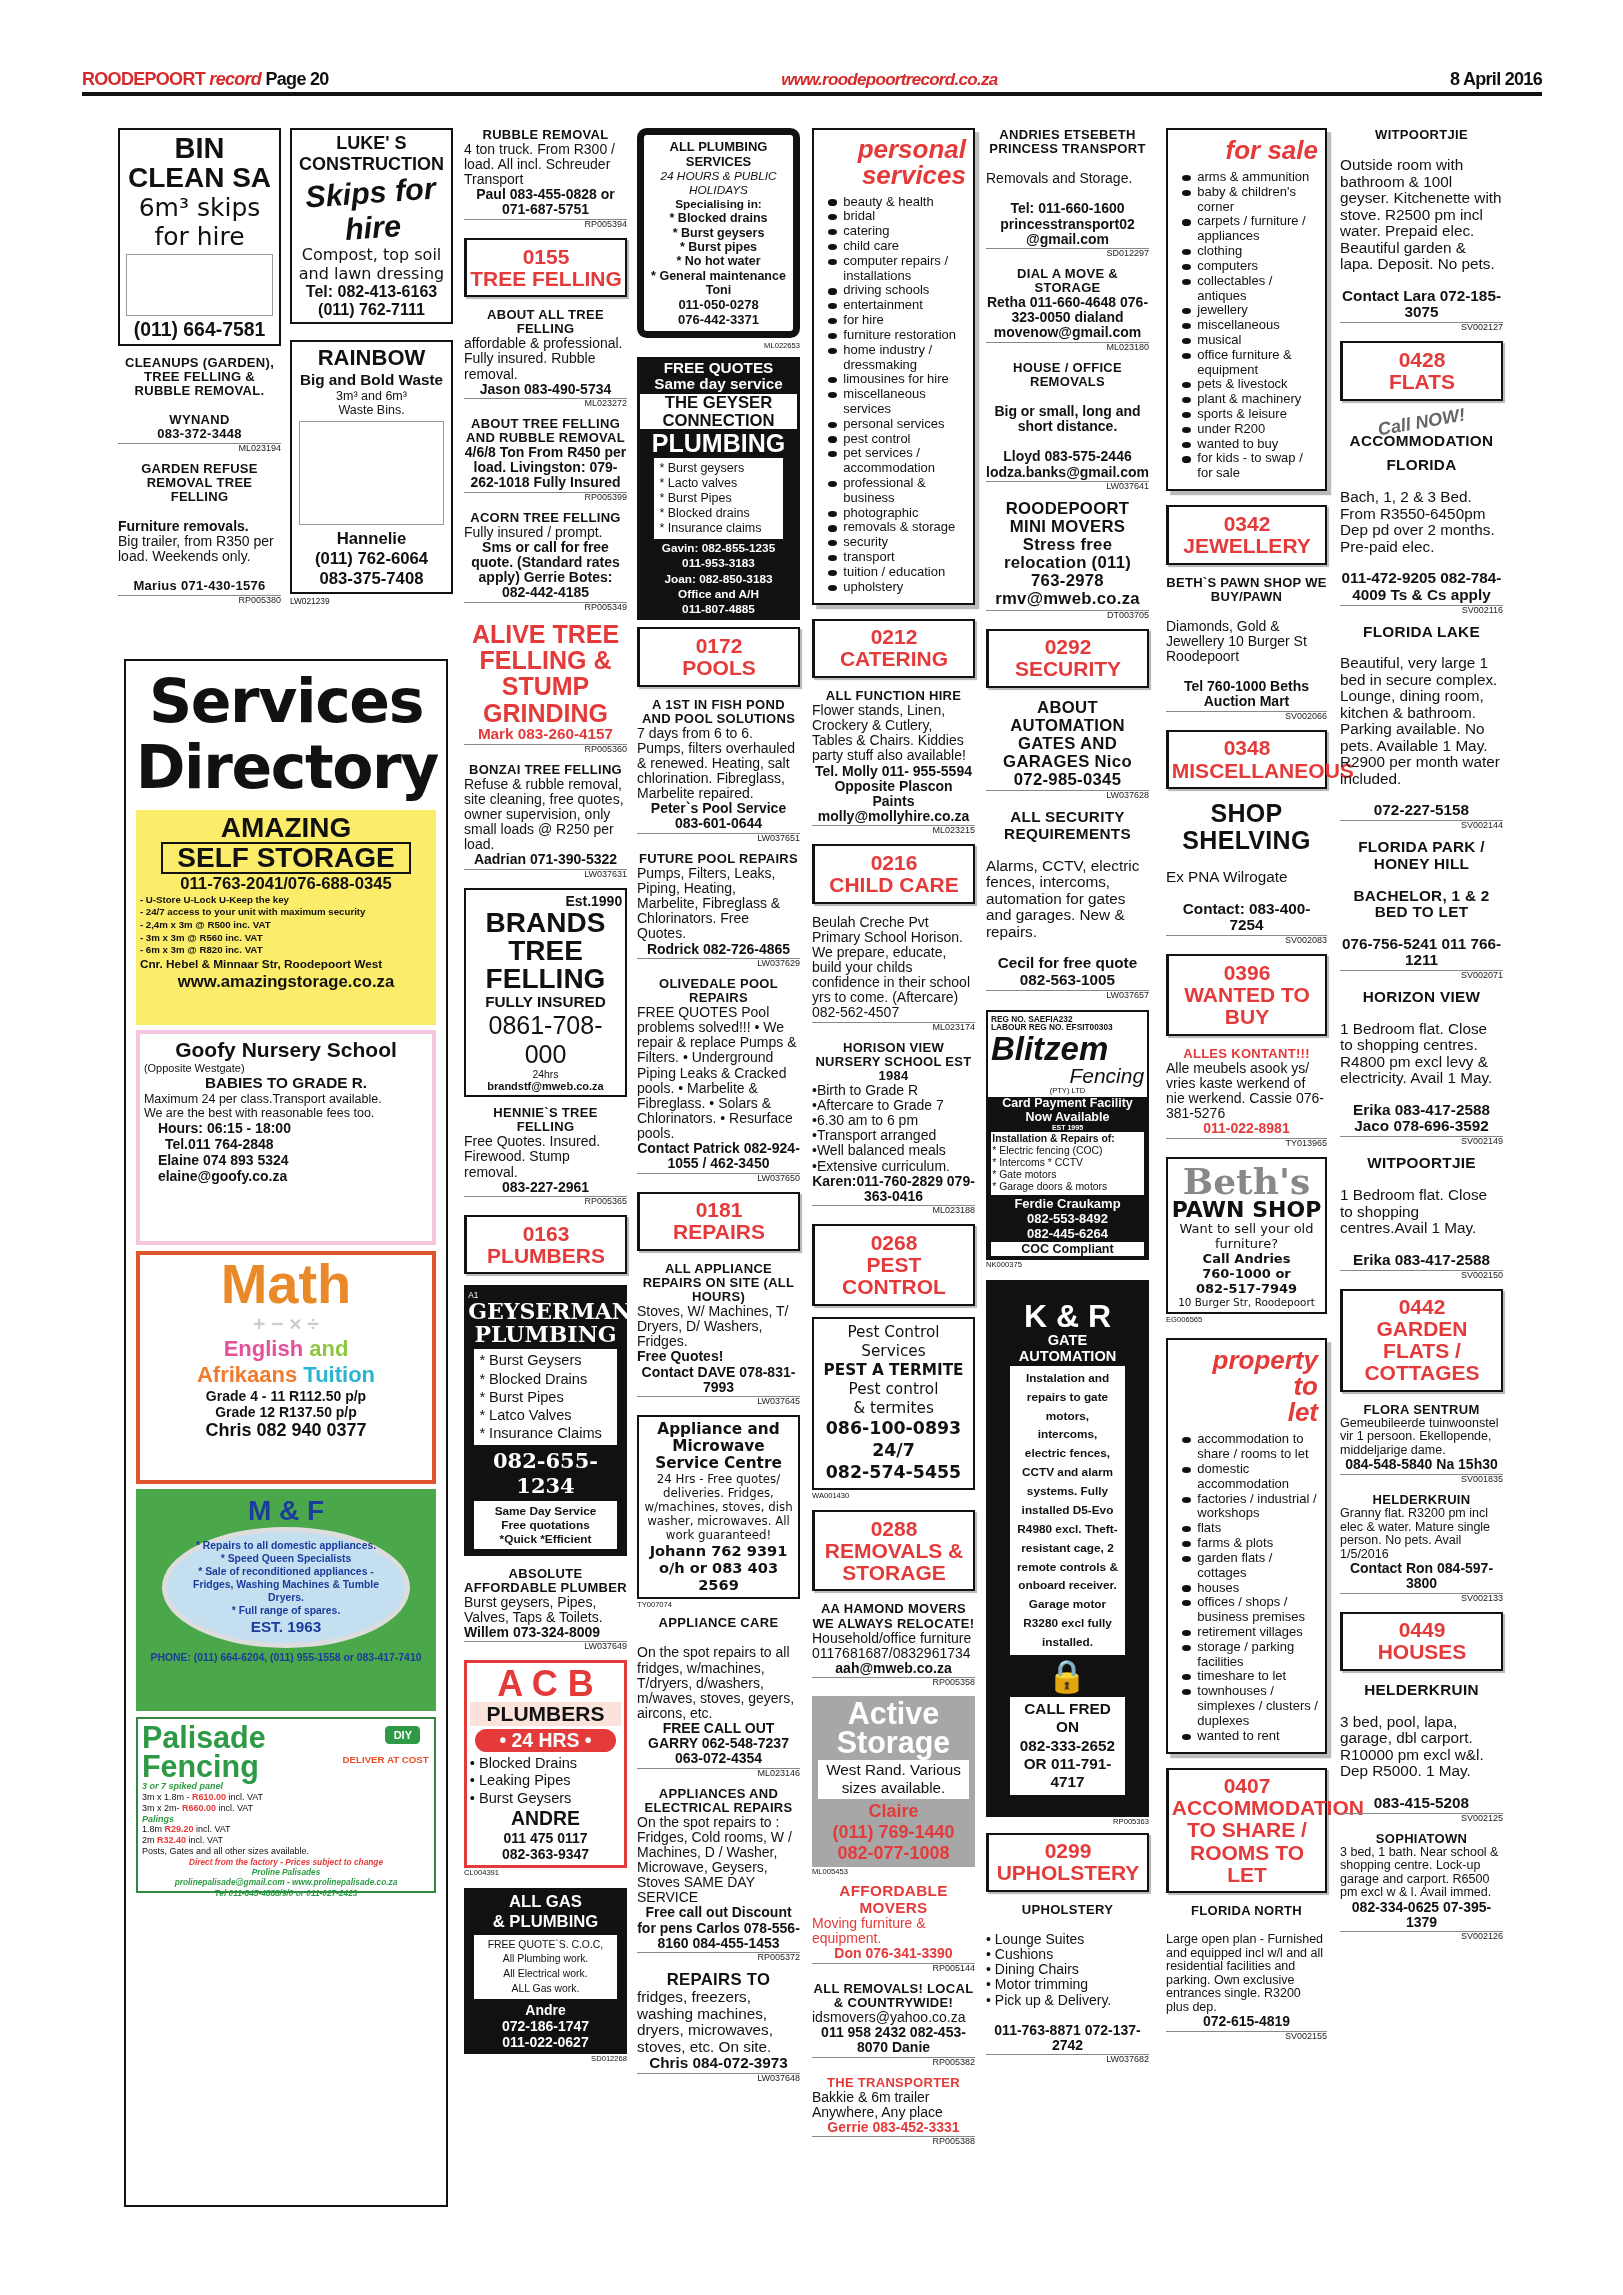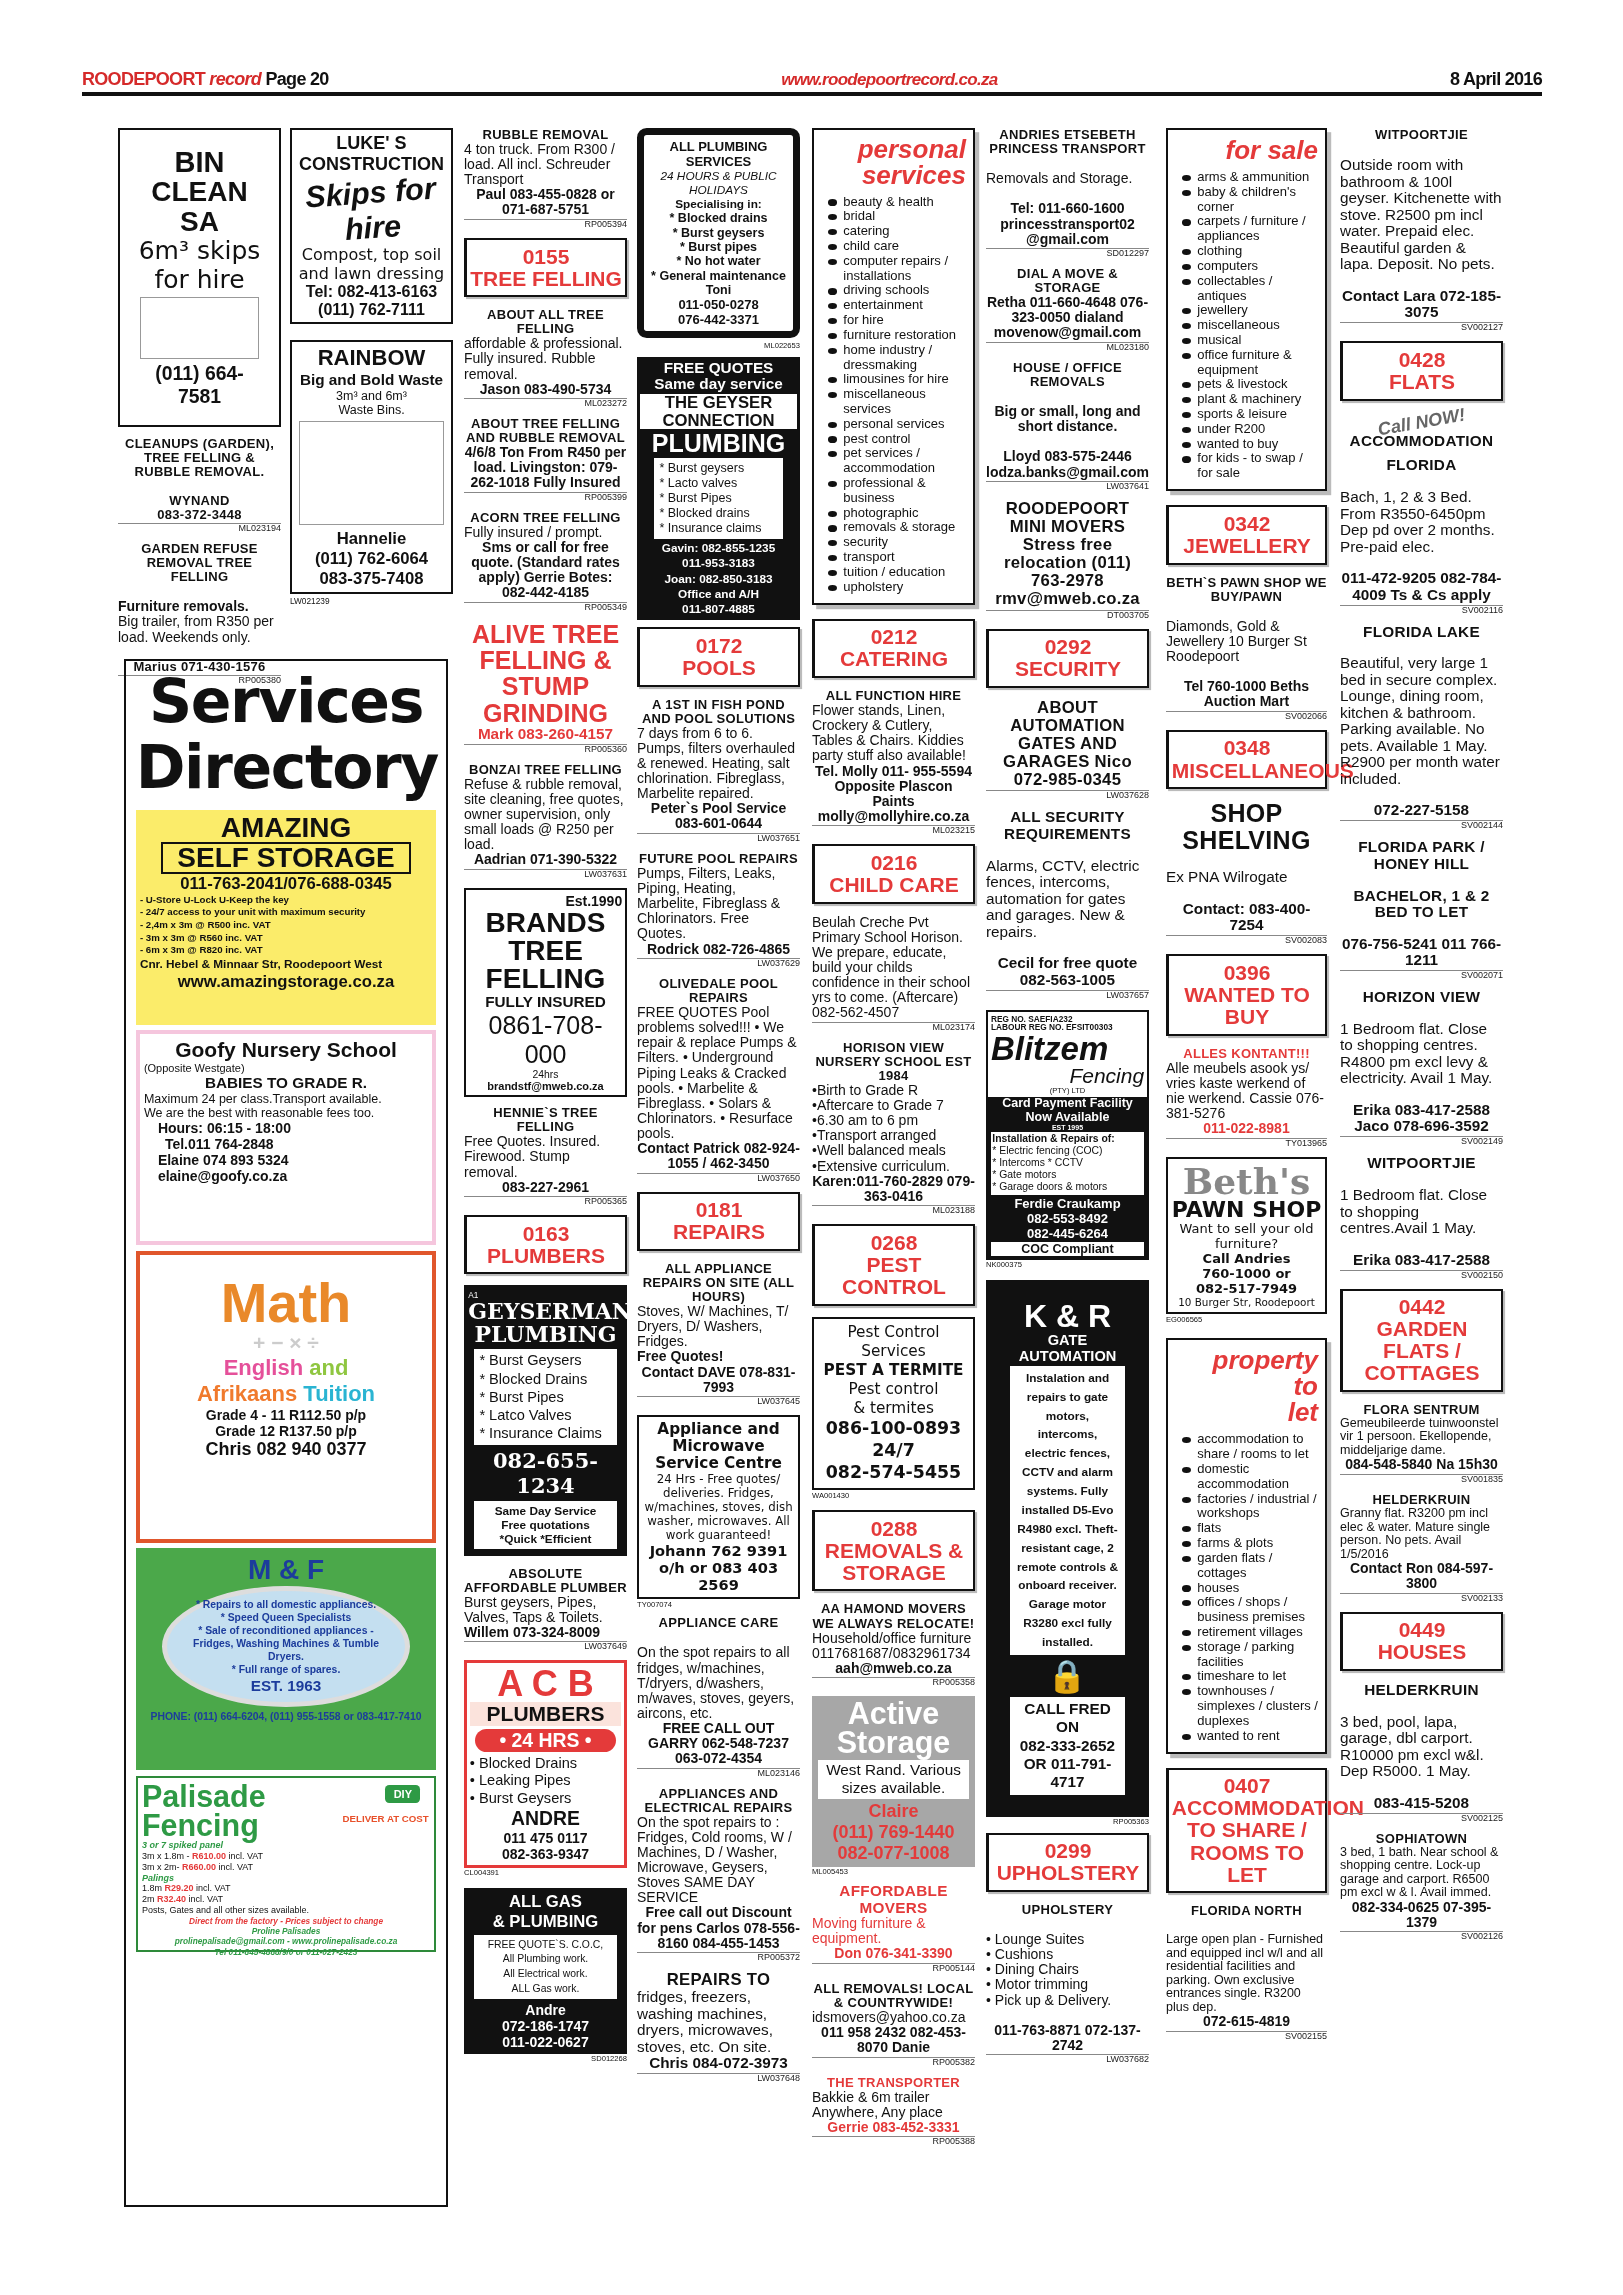--- a/index.html
+++ b/index.html
@@ -36,21 +36,21 @@
 <body>
 
 <div class="hdr">
  <div class="l"><span class="r">ROODEPOORT</span> <i>record</i> <span>Page 20</span></div>
  <div class="c">www.roodepoortrecord.co.za</div>
  <div class="rt">8 April 2016</div>
 </div>
 <div class="rule"></div>
 
 <div class="col" style="left:118px;width:163px">
- <div class="box" style="padding:17px">
+ <div class="box" style="padding:3px">
   <div style="font-weight:900;font-size:29px;line-height:1.05">BIN</div>
   <div style="font-weight:900;font-size:28px;line-height:1.05">CLEAN SA</div>
   <div style="font-size:25px;font-family:'DejaVu Sans',sans-serif">6m³ skips</div>
   <div style="font-size:25px;font-family:'DejaVu Sans',sans-serif">for hire</div>
   <div class="truck" style="height:62px;margin:2.8px 2.8px"></div>
   <div style="font-weight:900;font-size:19.4px">(011) 664-7581</div>
  </div>
  <div class="ad">
   <div class="t">CLEANUPS (GARDEN), TREE FELLING &amp; RUBBLE REMOVAL.</div><br>
   <div class="t">WYNAND</div>
@@ -107,21 +107,21 @@
  <div class="sdad" style="border:4.2px solid #f5c6dd;padding:4.2px;height:215px;text-align:left">
   <div style="font-weight:900;font-size:21px;text-align:center">Goofy Nursery School</div>
   <div style="font-weight:normal;font-size:11px;text-align:left">(Opposite Westgate)</div>
   <div style="font-weight:900;font-size:15.3px;text-align:center">BABIES TO GRADE R.</div>
   <div style="font-size:12.5px;width:85%">Maximum 24 per class.Transport available. We are the best with reasonable fees too.</div>
   <div style="font-weight:900;font-size:14px;margin-left:14px">Hours: 06:15 - 18:00</div>
   <div style="font-weight:900;font-size:14px;margin-left:21px">Tel.011 764-2848</div>
   <div style="font-weight:900;font-size:14px;margin-left:14px">Elaine 074 893 5324</div>
   <div style="font-weight:900;font-size:14px;margin-left:14px">elaine@goofy.co.za</div>
  </div>
- <div class="sdad" style="border:4.2px solid #e0562c;padding:20px;height:292px">
+ <div class="sdad" style="border:4.2px solid #e0562c;padding:1px;height:233px">
   <div style="font-weight:900;font-size:56px;line-height:1;color:#e9892a">Math</div>
   <div style="font-size:21px;color:#ccc;font-weight:bold">+ − × ÷</div>
   <div style="font-weight:900;font-size:22px"><span style="color:#e5509a">English</span> <span style="color:#8fc640">and</span></div>
   <div style="font-weight:900;font-size:22px"><span style="color:#f07a2d">Afrikaans</span> <span style="color:#2ab4d2">Tuition</span></div>
   <div style="font-weight:900;font-size:14px">Grade 4 - 11 R112.50 p/p</div>
   <div style="font-weight:900;font-size:14px">Grade 12 R137.50 p/p</div>
   <div style="font-weight:900;font-size:18px">Chris 082 940 0377</div>
  </div>
  <div class="sdad" style="background:#4ba84a;padding:5.6px;height:222px;position:relative">
   <div style="font-weight:900;font-size:28px;color:#1c3c9c">M &amp; F</div>

